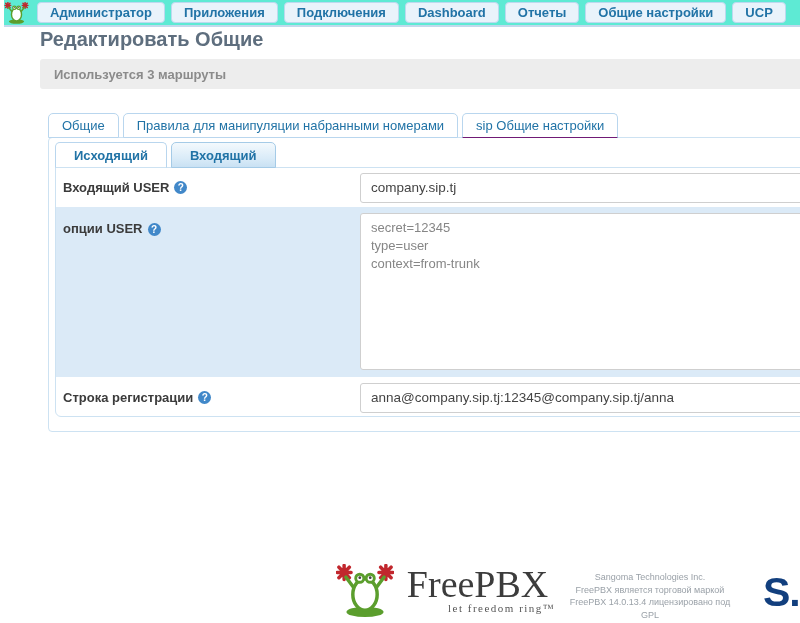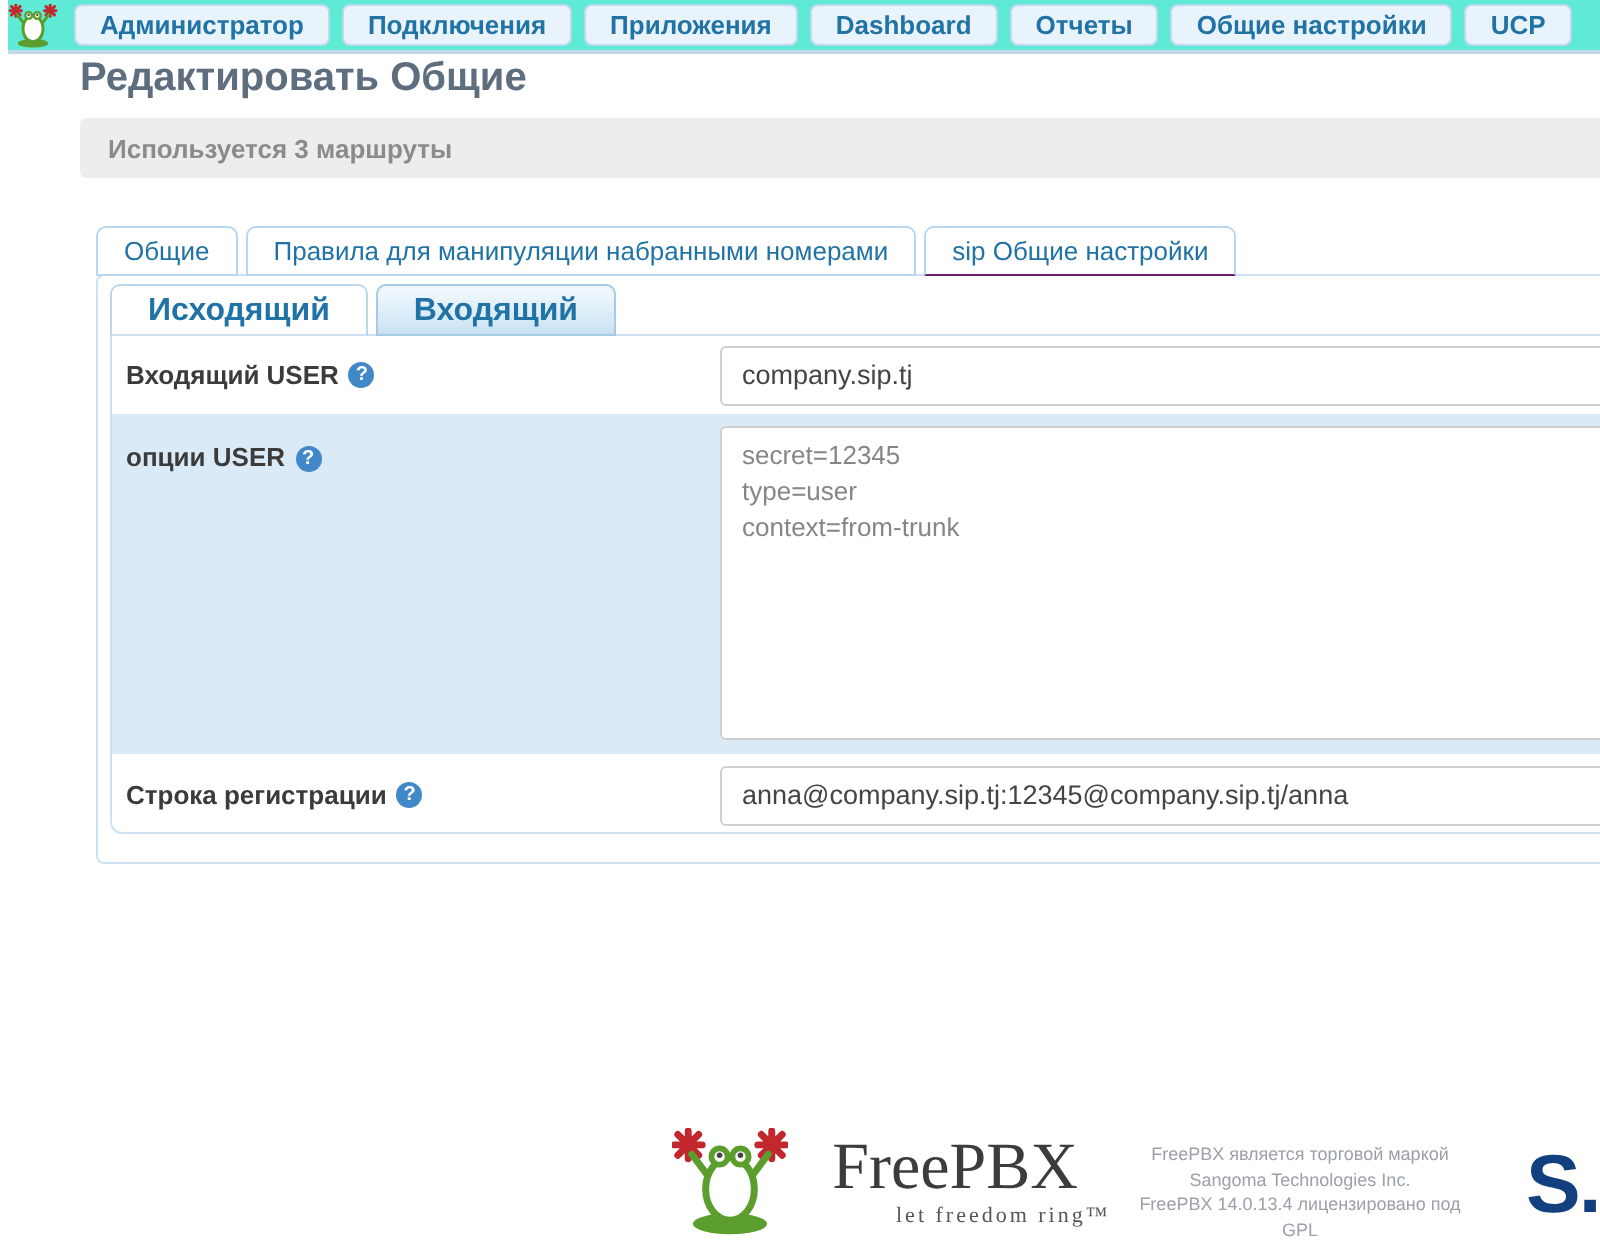--- a/index.html
+++ b/index.html
@@ -54,21 +54,21 @@
 
   
   .subtabs-row {
     position:absolute; top:142px; left:55px; display:flex; gap:4px;
     align-items:flex-end; z-index:3;
   }
   .sub-tab {
     height:26px; background:#fff; border:1px solid #b9d6ee;
     border-bottom:1px solid #cde2f2;
     border-radius:5px 5px 0 0; color:#2173a6; font-weight:bold;
-    font-size:16px; line-height:15px; padding:5px 18px;
+    font-size:13px; line-height:15px; padding:5px 18px;
     white-space:nowrap; cursor:pointer;
   }
   .sub-tab.active {
     background:linear-gradient(180deg,#f3f9fd 0%,#d9ebf8 65%,#c9e1f3 100%);
     border:1px solid #a5cbe7;
   }
 
   .inner-panel {
     position:absolute; top:167px; left:55px; width:898px; height:250px;
     border:1px solid #cde2f2; border-radius:0 0 6px 6px; z-index:2;
@@ -102,42 +102,42 @@
     border:1px solid #cfcfcf; border-radius:3px;
     font-family:"Liberation Sans", sans-serif; font-size:13px; color:#868686;
     line-height:18px; padding:5px 10px; background:#fff; resize:none; outline:none;
   }
 
   
   .footer-logo { position:absolute; left:336px; top:564px; display:flex; gap:6px; }
   .footer-frog { width:58px; height:54px; }
   .brand-col { display:flex; flex-direction:column; align-items:center; padding-top:3px; }
   .brand-name {
-    font-family:"Liberation Serif", serif; font-size:33px; line-height:34px; color:#3c3c3c;
+    font-family:"Liberation Serif", serif; font-size:38px; line-height:34px; color:#3c3c3c;
   }
   .brand-tagline {
     font-family:"Liberation Serif", serif; font-size:11px; letter-spacing:1.5px;
     color:#555; margin-top:1px;padding-left:48px;
   }
   .footer-legal {
     position:absolute; left:568px; top:571px; width:164px; text-align:center;
     font-size:9px; color:#9aa1a8; line-height:12.5px;
   }
   .sangoma-logo {
     position:absolute; left:763px; top:570px; font-size:41px; font-weight:bold;
     color:#123f7e; letter-spacing:-1px; line-height:44px;
   }
 </style>
 </head>
 <body>
 
 <div class="navbar">
   <span class="nav-tab">Администратор</span>
+  <span class="nav-tab">Приложения</span>
   <span class="nav-tab">Подключения</span>
-  <span class="nav-tab">Приложения</span>
   <span class="nav-tab">Dashboard</span>
   <span class="nav-tab">Отчеты</span>
   <span class="nav-tab">Общие настройки</span>
   <span class="nav-tab">UCP</span>
 </div>
 <svg class="nav-logo" viewBox="0 0 100 92" aria-hidden="true">
   <g stroke="#c1272d" stroke-width="6" stroke-linecap="round">
     <path d="M14 2 V26 M2 14 H26 M5 5 L23 23 M23 5 L5 23"></path>
     <path d="M86 2 V26 M74 14 H98 M77 5 L95 23 M95 5 L77 23"></path>
   </g>
@@ -223,19 +223,19 @@
     <circle cx="41" cy="23" r="2.4" fill="#444"></circle>
     <circle cx="59" cy="23" r="2.4" fill="#444"></circle>
   </svg>
   <div class="brand-col">
     <span class="brand-name">FreePBX</span>
     <span class="brand-tagline">let freedom ring™</span>
   </div>
 </div>
 
 <div class="footer-legal">
+  <div>Sangoma Technologies Inc.</div>
   <div>FreePBX является торговой маркой</div>
-  <div>Sangoma Technologies Inc.</div>
   <div>FreePBX 14.0.13.4 лицензировано под GPL</div>
   <div>Copyright® 2007-2019</div>
 </div>
 
 <div class="sangoma-logo">S.</div>
 
 </body></html>

